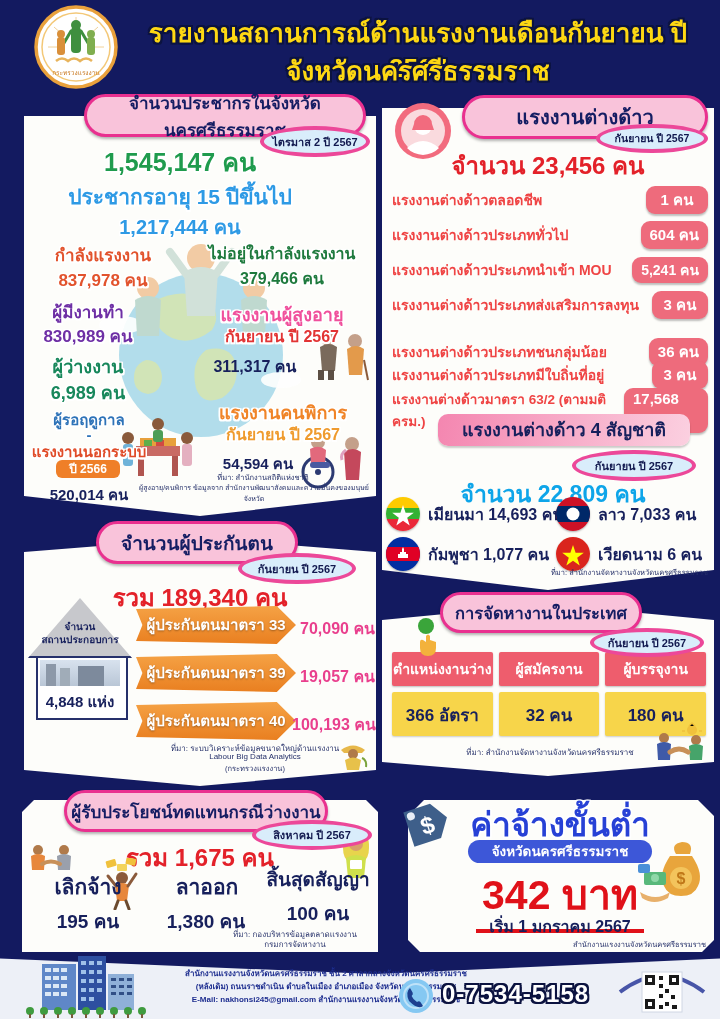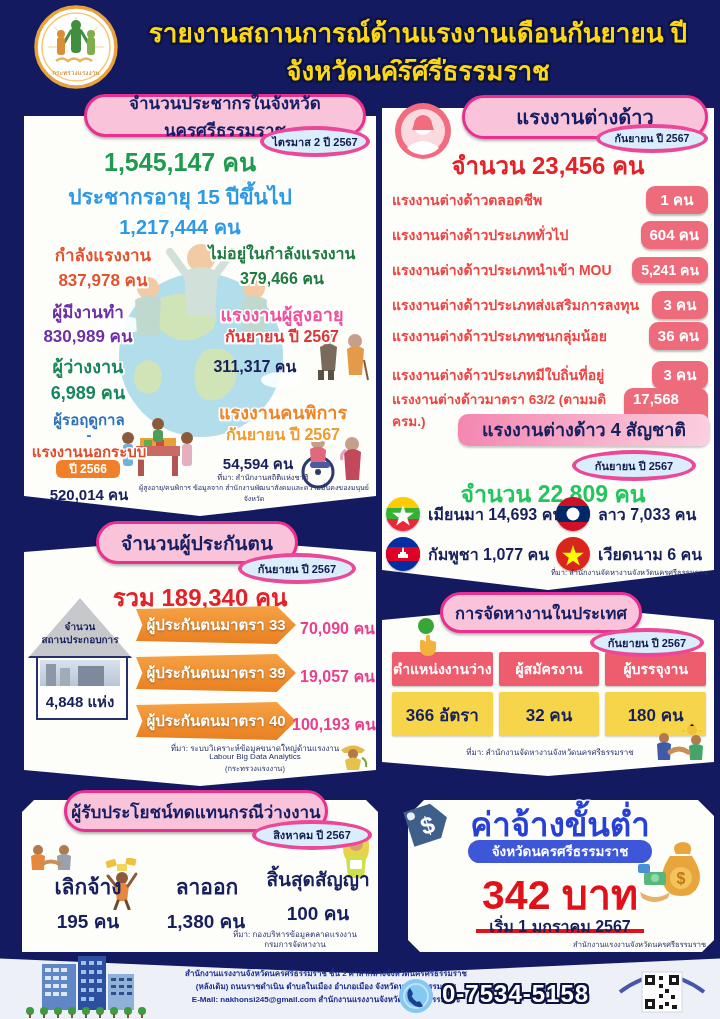--- a/index.html
+++ b/index.html
@@ -175,36 +175,36 @@
     <span class="chip-red" style="font-size:15px;min-width:44px;">604 คน</span>
   </div>
   <div class="frow" style="top:254px;">
     <span class="lbl">แรงงานต่างด้าวประเภทนำเข้า MOU</span>
     <span class="chip-red" style="font-size:14px;min-width:56px;">5,241 คน</span>
   </div>
   <div class="frow" style="top:289px;">
     <span class="lbl">แรงงานต่างด้าวประเภทส่งเสริมการลงทุน</span>
     <span class="chip-red" style="font-size:15px;min-width:38px;">3 คน</span>
   </div>
-  <div class="frow" style="top:320px;align-items:center;">
+  <div class="frow" style="top:336px;align-items:center;">
     <span class="lbl">แรงงานต่างด้าวประเภทชนกลุ่มน้อย</span>
     <span class="chip-red" style="font-size:15px;min-width:38px;">36 คน</span>
   </div>
   <div class="frow" style="top:359px;">
     <span class="lbl">แรงงานต่างด้าวประเภทมีใบถิ่นที่อยู่</span>
     <span class="chip-red" style="font-size:15px;min-width:38px;">3 คน</span>
   </div>
   <div class="frow" style="top:394px;">
     <span class="lbl" style="font-size:13.5px;">แรงงานต่างด้าวมาตรา 63/2 (ตามมติ ครม.)</span>
     <span class="chip-red" style="font-size:15px;min-width:66px;">17,568 คน</span>
   </div>
 
-  <div class="abs ctr" style="left:438px;top:414px;width:252px;height:32px;background:linear-gradient(100deg,#f486b0,#fbd0e0);border-radius:10px;color:#16205c;font-size:18px;font-weight:bold;line-height:32px;z-index:4;box-shadow:0 2px 2px rgba(0,0,0,.2);margin-left:20px;">แรงงานต่างด้าว 4 สัญชาติ</div>
+  <div class="abs ctr" style="left:438px;top:414px;width:252px;height:32px;background:linear-gradient(100deg,#f486b0,#fbd0e0);border-radius:10px;color:#16205c;font-size:18px;font-weight:bold;line-height:32px;z-index:4;box-shadow:0 2px 2px rgba(0,0,0,.2);">แรงงานต่างด้าว 4 สัญชาติ</div>
   <div class="badge" style="left:572px;top:450px;width:116px;height:23px;font-size:11px;">กันยายน ปี 2567</div>
-  <div class="abs ctr" style="left:438px;top:476px;width:230px;font-size:23px;font-weight:bold;color:#22c55e;z-index:4;">จำนวน 22,809 คน</div>
+  <div class="abs ctr" style="left:438px;top:476px;width:230px;font-size:23px;font-weight:bold;color:#0ea5e9;z-index:4;">จำนวน 22,809 คน</div>
 
   <div class="natrow" style="left:386px;top:497px;">
     <span class="flag"><svg width="34" height="34" viewBox="0 0 34 34">
           <rect width="34" height="12" fill="#fecb00"></rect>
           <rect y="11" width="34" height="12" fill="#34b233"></rect>
           <rect y="22" width="34" height="12" fill="#ea2839"></rect>
           <path d="M17 8 l2.6 7.8 8.2 0 -6.6 4.9 2.5 7.9 -6.7 -4.9 -6.7 4.9 2.5 -7.9 -6.6 -4.9 8.2 0z" fill="#fff"></path>
         </svg></span>
     <span class="t"><span>เมียนมา</span> <span>14,693 คน</span></span>
   </div>
@@ -301,20 +301,21 @@
         <path d="M5 22 q7 -4 14 0 l-1 16 h-12z" fill="#3f5aa8"></path>
       <circle cx="44" cy="18" r="5" fill="#b07a4a"></circle>
         <path d="M37 24 q7 -4 14 0 l-1 14 h-12z" fill="#46a46a"></path>
       <path d="M18 30 q9 -6 18 0" stroke="#c89058" stroke-width="5" stroke-linecap="round" fill="none"></path>
     </svg>
   </div>
 
   <div class="card" style="left:22px;top:800px;width:356px;height:156px;clip-path:polygon(0 12px,12px 0,calc(100% - 12px) 0,100% 12px,100% 100%,0 100%);"></div>
   <div class="pill" style="left:64px;top:790px;width:258px;height:36px;font-size:17px;">ผู้รับประโยชน์ทดแทนกรณีว่างงาน</div>
   <div class="badge" style="left:252px;top:820px;width:112px;height:22px;font-size:11px;">สิงหาคม ปี 2567</div>
+  <div class="abs ctr" style="left:100px;top:838px;width:200px;font-size:24px;font-weight:bold;color:#e32129;z-index:4;">รวม 1,675 คน</div>
 
   <div class="abs" style="left:28px;top:842px;width:46px;height:36px;z-index:4;">
     <svg width="46" height="36" viewBox="0 0 46 36">
       <circle cx="10" cy="8" r="5" fill="#b07a4a"></circle>
         <path d="M3 14 q7 -4 14 0 l-1 14 h-12z" fill="#e7873c"></path>
       <circle cx="36" cy="8" r="5" fill="#b07a4a"></circle>
         <path d="M29 14 q7 -4 14 0 l-1 14 h-12z" fill="#9aa0ac"></path>
       <path d="M14 22 q9 -5 18 0" stroke="#c89058" stroke-width="4" stroke-linecap="round" fill="none"></path>
     </svg>
   </div>

